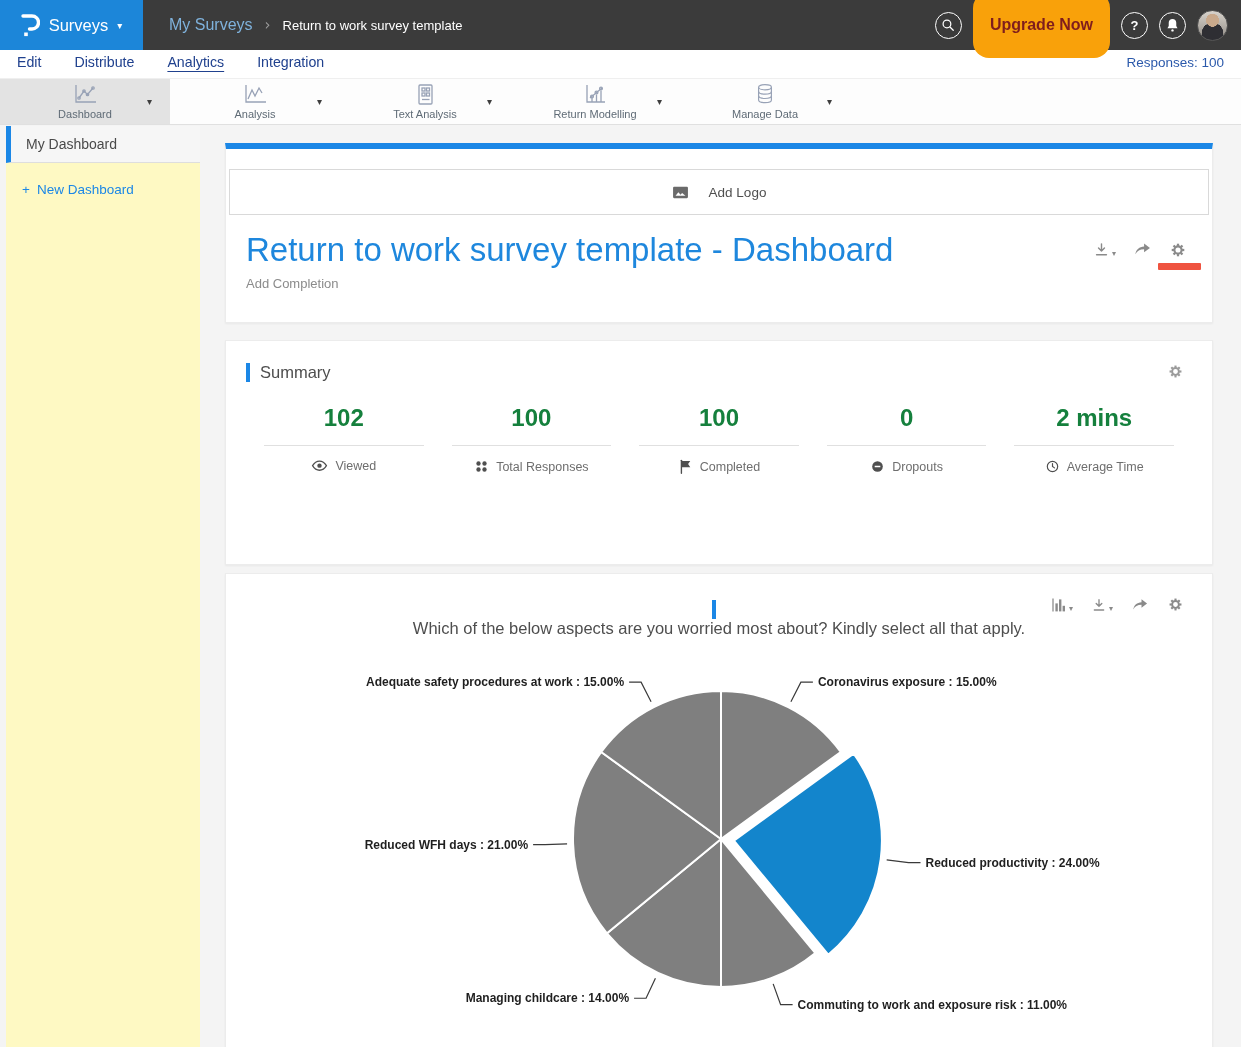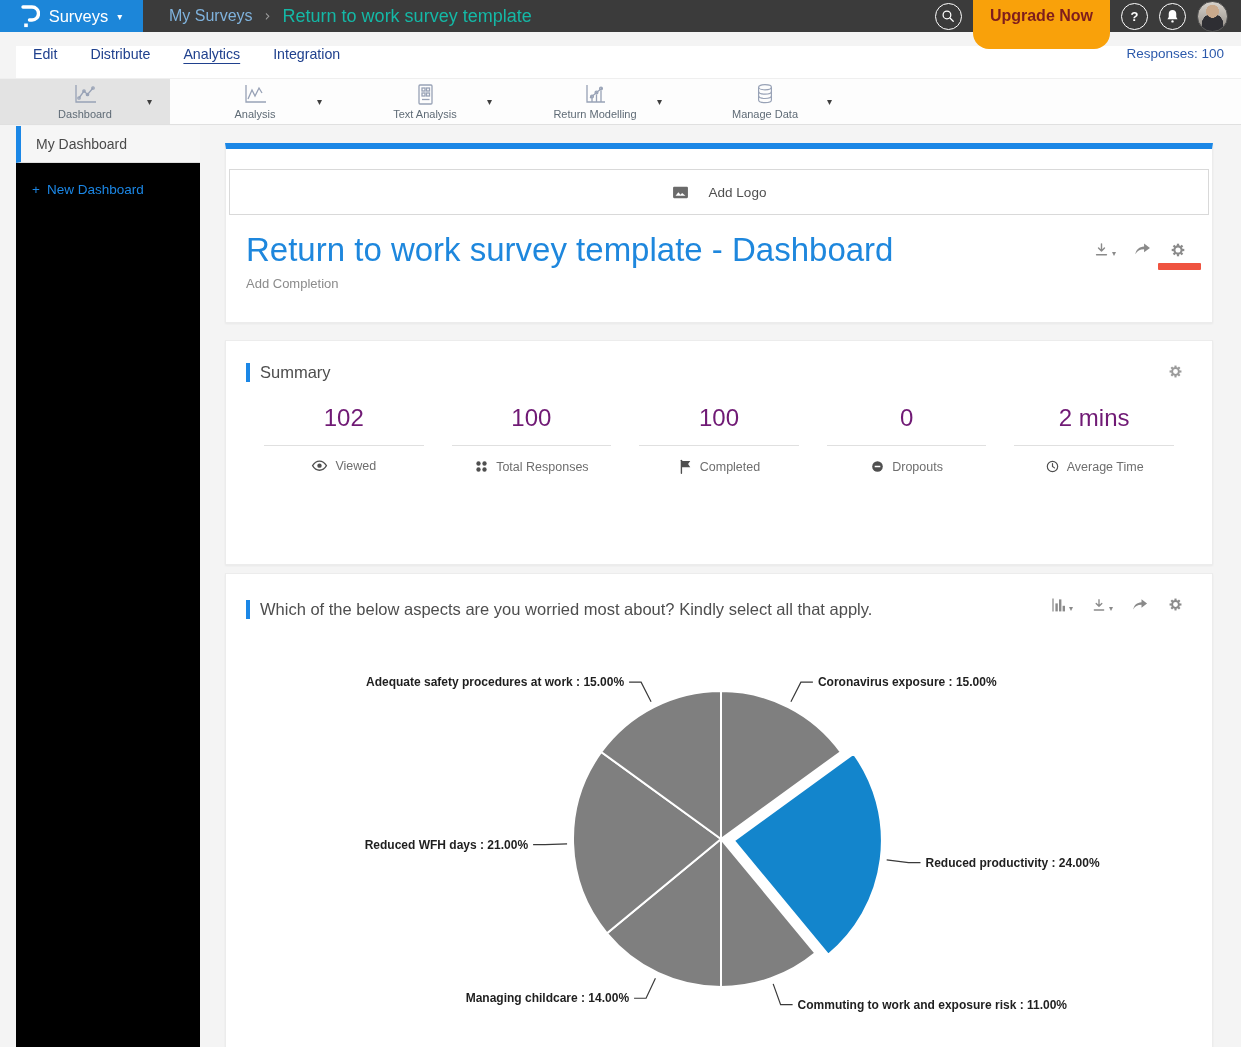--- a/index.html
+++ b/index.html
@@ -1,51 +1,51 @@
 <!DOCTYPE html>
 <html><head>
 <meta charset="utf-8">
 <style>
   * { box-sizing: border-box; margin: 0; padding: 0; }
   html,body { width:1241px; height:1047px; overflow:hidden; }
   body { font-family:"Liberation Sans", sans-serif; background:#f4f4f4; position:relative; }
 
   
-  .navbar { position:absolute; top:0; left:0; right:0; height:32px; background:#3b3b3b; display:flex; align-items:center; z-index:20; }
+  .navbar { position:absolute; top:0; left:0; right:0; height:50px; background:#3b3b3b; display:flex; align-items:center; z-index:20; }
   .logo-box { width:143px; height:100%; background:#1c86d9; display:flex; align-items:center; justify-content:center; gap:9px; cursor:pointer; }
   .logo-box .product { color:#fff; font-size:16.5px; font-weight:500; }
   .caret { font-family:"DejaVu Sans", sans-serif; color:#fff; font-size:10px; }
   .breadcrumb { display:flex; align-items:center; gap:12px; margin-left:26px; }
   .crumb-parent { color:#7fb2dc; font-size:16px; cursor:pointer; }
   .crumb-sep { color:#9a9a9a; font-size:15px; font-family:"DejaVu Sans", sans-serif; }
-  .crumb-current { color:#14b8a6; font-size:18px; }
+  .crumb-current { color:#ffffff; font-size:13px; }
   .nav-right { margin-left:auto; display:flex; align-items:center; gap:11px; margin-right:13px; }
   .circle-btn { width:27px; height:27px; border:1.5px solid #fff; border-radius:50%; display:flex; align-items:center; justify-content:center; color:#fff; font-size:13px; font-weight:700; cursor:pointer; flex:none; }
   .upgrade-btn { background:#f9a10a; color:#7f1d1d; border:none; border-radius:16px; padding:24px 17px; font-size:16px; font-weight:700; font-family:inherit; cursor:pointer; }
   .avatar { width:31px; height:31px; border-radius:50%; cursor:pointer; background:
       radial-gradient(circle at 50% 32%, #c9a98c 0 26%, transparent 27%),
       radial-gradient(circle at 50% 78%, #2e2e33 0 40%, transparent 41%),
       linear-gradient(#d8d3cc, #8f8a84); border:1px solid #555; }
 
   
-  .tabs-row { position:absolute; top:46px; left:16px; right:0; height:32px; background:#fff; display:flex; align-items:flex-start; padding:0 17px; }
+  .tabs-row { position:absolute; top:46px; left:0; right:0; height:32px; background:#fff; display:flex; align-items:center; padding:0 17px; }
   .tab { color:#20418e; font-size:14.2px; font-weight:500; margin-right:33px; cursor:pointer; }
   .tab.active { text-decoration:underline; text-underline-offset:4px; }
   .responses { margin-left:auto; color:#2b59ab; font-size:13.5px; }
 
   
   .toolbar { position:absolute; top:78px; left:0; right:0; height:47px; background:#fdfdfd; border-top:1px solid #efefef; border-bottom:1px solid #e0e0e0; display:flex; }
   .tool-item { width:170px; height:100%; display:flex; flex-direction:column; align-items:center; justify-content:center; gap:3px; position:relative; cursor:pointer; }
   .tool-item.active { background:#e3e3e3; }
   .tool-item svg { stroke:#98a2b6; fill:none; stroke-width:1.3; }
   .tool-label { font-size:11px; color:#5f6b76; }
   .tool-caret { position:absolute; right:18px; top:50%; transform:translateY(-54%); color:#3f3f3f; font-size:10px; font-family:"DejaVu Sans", sans-serif; }
 
   
-  .sidebar { position:absolute; left:16px; top:126px; width:200px; bottom:0; background:#000000; }
+  .sidebar { position:absolute; left:6px; top:126px; width:200px; bottom:0; background:#fef9c3; }
   .sidebar-active-item { height:37px; background:#f6f6f6; border-left:5px solid #1b87e6; border-bottom:1px solid #dedede; display:flex; align-items:center; padding-left:15px; font-size:14px; color:#4a4a4a; cursor:pointer; }
   .new-dashboard { display:flex; align-items:center; gap:7px; padding:19px 16px; color:#1b87e6; font-size:13.5px; cursor:pointer; }
 
   
   .main { position:absolute; left:200px; top:126px; right:0; bottom:0; background:#f4f4f4; overflow:hidden; }
   .card { position:absolute; left:25px; right:28px; background:#fff; border:1px solid #ececec; box-shadow:0 1px 2px rgba(0,0,0,.05); }
   .header-card { top:17px; height:180px; border-top:6px solid #1b87e6; }
   .add-logo-box { margin:20px 3px 0; height:46px; border:1px solid #d9d9d9; display:flex; align-items:center; justify-content:center; gap:20px; color:#4f4f4f; font-size:13.5px; cursor:pointer; }
   .survey-title { margin:16px 20px 0; color:#1e87dd; font-size:33px; font-weight:500; }
   .add-description { margin:7px 20px; color:#8b8b8b; font-size:13px; cursor:pointer; }
@@ -56,27 +56,27 @@
   .red-marker { position:absolute; right:11px; top:114px; width:43px; height:7px; background:#ef5340; border-radius:1px; }
 
   .card-title-row { display:flex; align-items:center; padding:22px 20px 0; }
   .blue-bar { width:4px; height:19px; background:#1b87e6; margin-right:10px; flex:none; }
   .card-title { font-size:16.5px; color:#4e4e4e; font-weight:500; }
   .card-actions { position:absolute; right:28px; top:22px; display:flex; align-items:center; gap:18px; }
 
   .summary-card { top:214px; height:225px; }
   .metrics-row { display:flex; padding:22px 24px 0; }
   .metric { flex:1; text-align:center; }
-  .metric-value { font-size:24px; font-weight:400; color:#701a75; padding-bottom:13px; }
+  .metric-value { font-size:24px; font-weight:700; color:#15803d; padding-bottom:13px; }
   .metric-divider { border-bottom:1px solid #e0e0e0; margin:0 14px; }
   .metric-label-row { margin-top:13px; display:flex; align-items:flex-end; justify-content:center; gap:7px; color:#6e6e6e; font-size:12.5px; }
   .metric-label-row svg { flex:none; }
 
   .question-card { top:447px; height:640px; }
-  .question-card .card-title-row { padding-top:26px; }
+  .question-card .card-title-row { padding-top:26px;flex-direction:column; }
   .chart-svg { position:absolute; left:0; top:62px; }
   .pie-label { font-size:12px; font-weight:700; fill:#1f1f1f; }
 </style>
 </head>
 <body>
 
 <div class="navbar">
   <div class="logo-box">
     <svg width="19" height="26" viewBox="0 0 19 26">
       <path d="M2 4 H11 A6.5 6.5 0 0 1 11 17 H8.5" fill="none" stroke="#fff" stroke-width="3.4" stroke-linecap="round"></path>

